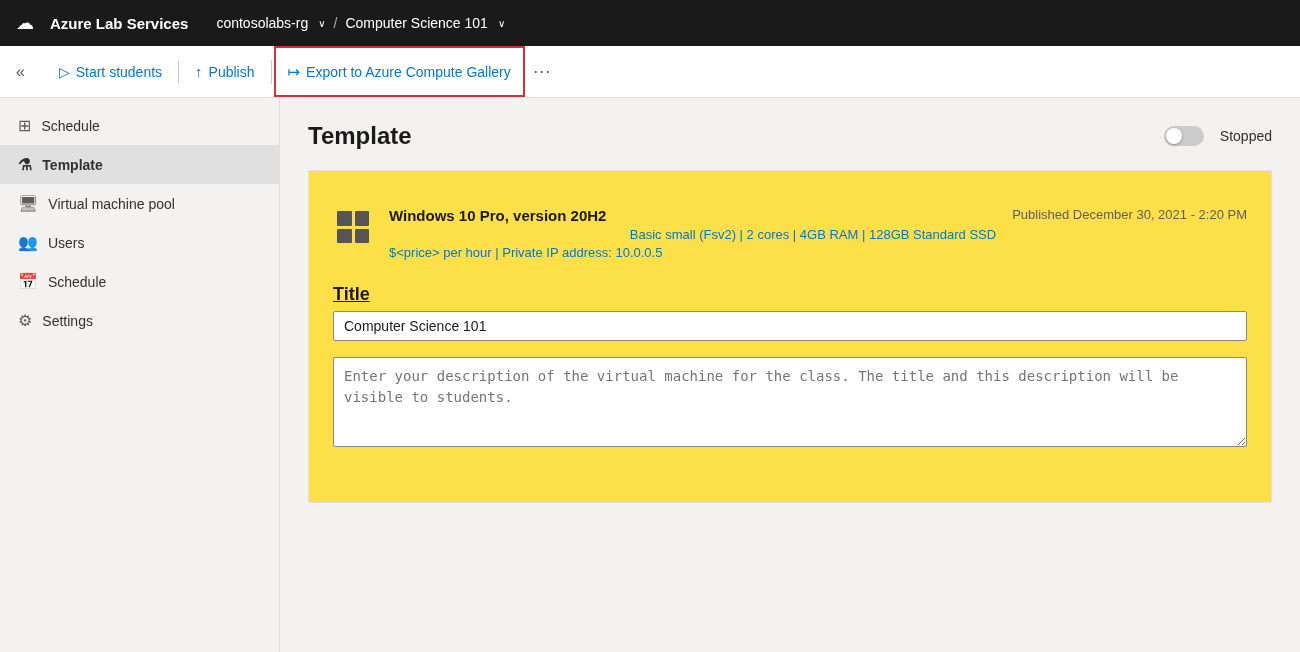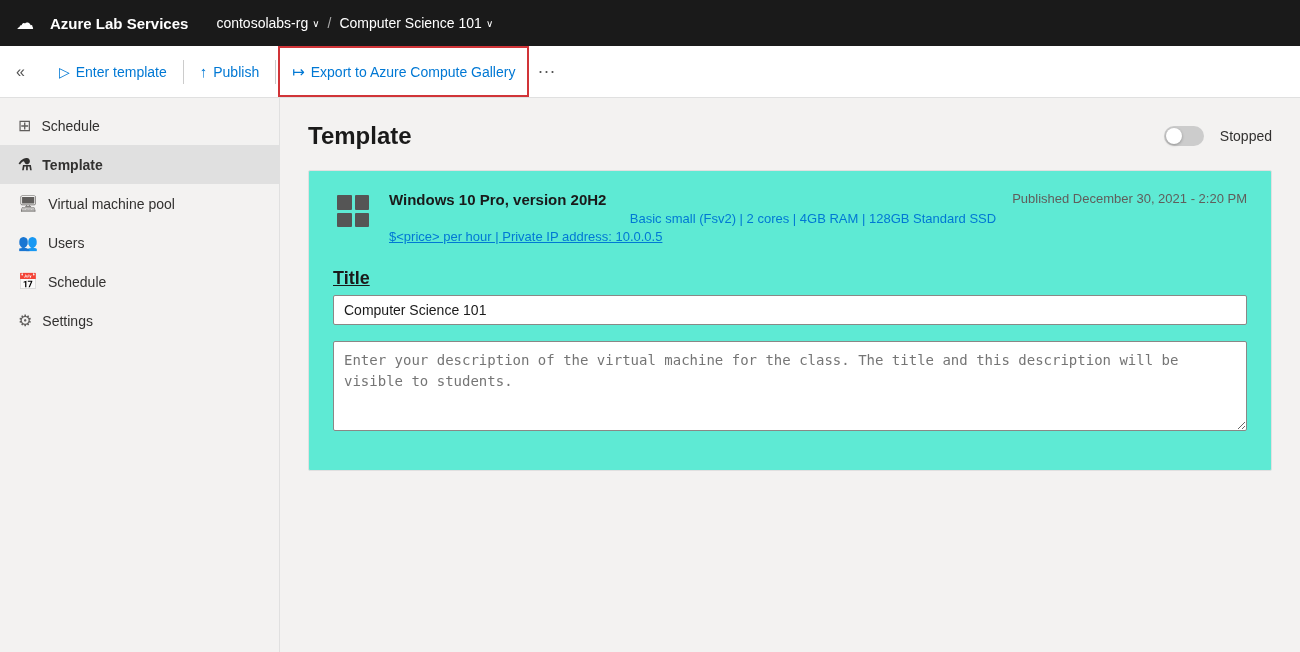--- a/index.html
+++ b/index.html
@@ -29,21 +29,21 @@
       color: #ccc;
       display: flex;
       align-items: center;
       gap: 8px;
       font-size: 14px;
     }
     .topbar-breadcrumb .crumb {
       color: #fff;
       display: flex;
       align-items: center;
-      gap: 4px;
+      gap: 10px;
       cursor: pointer;
     }
     .topbar-breadcrumb .sep { color: #aaa; }
     .chevron-down { font-size: 10px; }
 
     
     .toolbar {
       background: #fff;
       height: 52px;
       border-bottom: 1px solid #e0e0e0;
@@ -162,24 +162,24 @@
       left: 2px;
       box-shadow: 0 1px 3px rgba(0,0,0,0.3);
     }
     .status-label {
       color: #323130;
       font-size: 14px;
     }
 
     
     .card {
-      background: #5eead4;
+      background: #fde047;
       border: 1px solid #e0e0e0;
       border-radius: 2px;
-      padding: 20px 24px;
+      padding: 36px 24px;
     }
 
     
     .vm-info-row {
       display: flex;
       align-items: flex-start;
       gap: 16px;
       margin-bottom: 24px;
     }
     .vm-icon {
@@ -204,21 +204,20 @@
     }
     .vm-spec {
       color: #0078d4;
       font-size: 13px;
       margin-bottom: 3px;
       text-align: right;
     }
     .vm-price {
       color: #0078d4;
       font-size: 13px;
-      text-decoration: underline;
     }
     .vm-published {
       color: #605e5c;
       font-size: 13px;
       text-align: right;
       white-space: nowrap;
     }
 
     
     .field-group { margin-bottom: 16px; }
@@ -268,21 +267,21 @@
       <span>Computer Science 101</span>
       <span class="chevron-down">∨</span>
     </span>
   </div>
 </div>
 
 <div class="toolbar">
   <span class="toolbar-collapse-btn">«</span>
   <button class="toolbar-btn">
     <span>▷</span>
-    <span>Enter template</span>
+    <span>Start students</span>
   </button>
   <div class="toolbar-divider"></div>
   <button class="toolbar-btn">
     <span style="font-size:15px;">↑</span>
     <span>Publish</span>
   </button>
   <div class="toolbar-divider"></div>
   <button class="toolbar-btn toolbar-btn-highlight">
     <span style="font-size:15px;">↦</span>
     <span>Export to Azure Compute Gallery</span>

